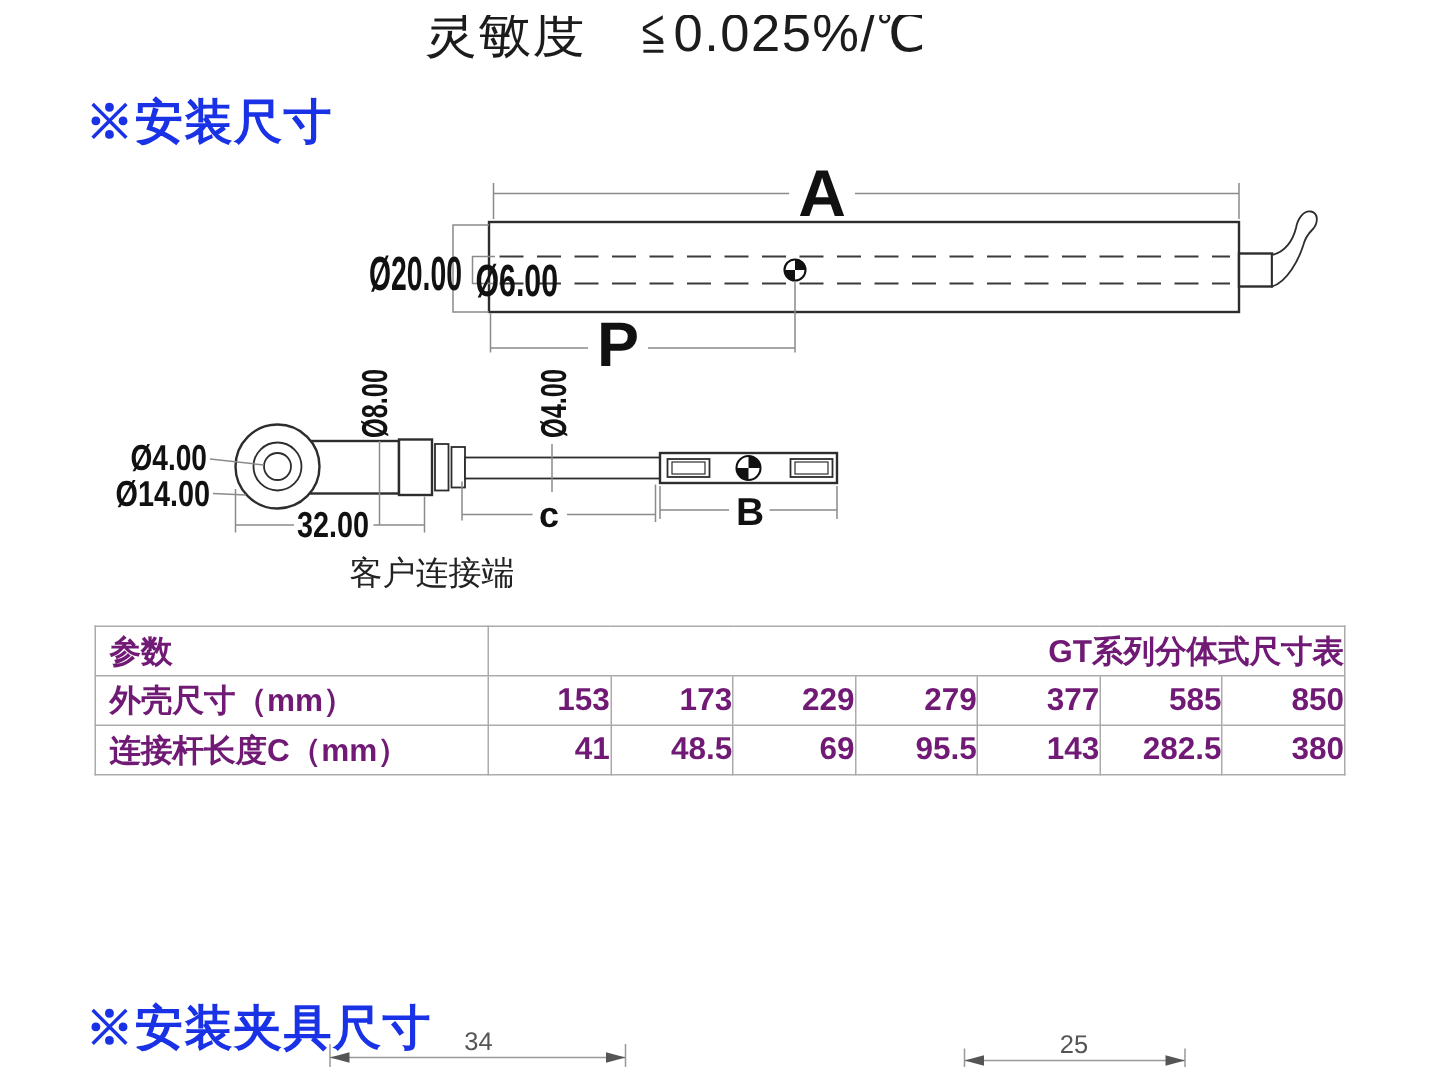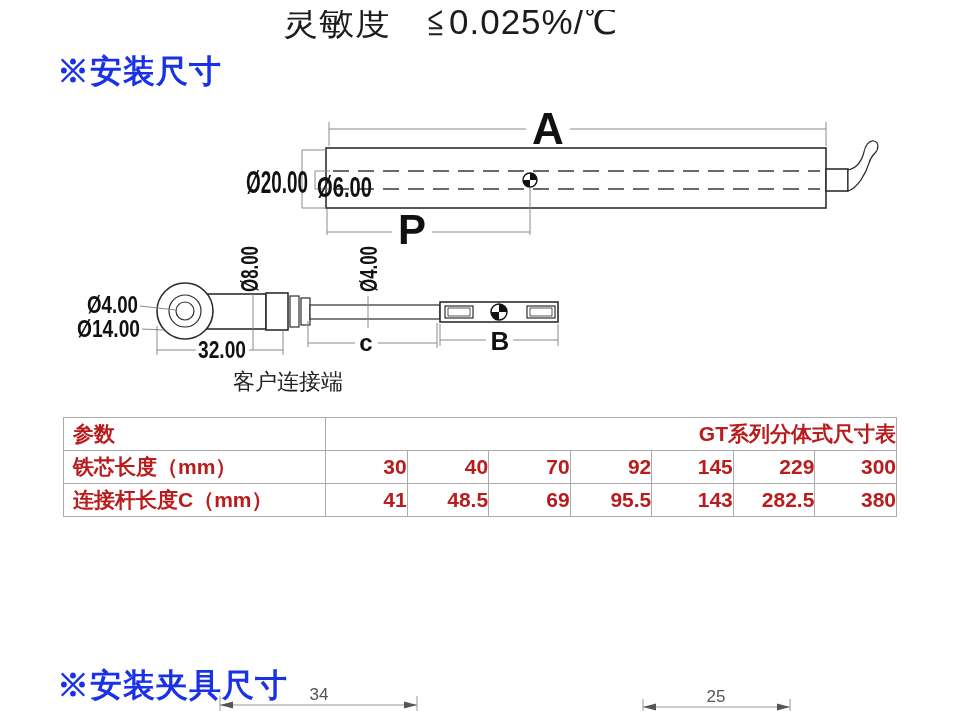--- a/index.html
+++ b/index.html
@@ -11,21 +11,21 @@
   }
   .top-clipped {
     position: absolute; top: -11px; left: 283px;
     font-size: 35px; color: #1c1c1c; letter-spacing: 1px; white-space: pre;
   }
   .section-heading {
     position: absolute; left: 57px;
     font-size: 32px; font-weight: bold; color: var(--accent);
     letter-spacing: 1px;
   }
-  #heading-install { top: 40px; }
+  #heading-install { top: 50px; }
   #heading-fixture { top: 654px; }
   svg { position: absolute; left: 0; overflow: visible; }
   #svg-drawings { top: 0; }
   #svg-fixtures { top: 670px; }
   svg text { fill: #111; }
   .cad-big { font-size: 44px; font-weight: 600; }
   .cad-mid { font-size: 42px; font-weight: 600; }
   .cad-dim { font-size: 26px; font-weight: bold; }
   .cad-small { font-size: 24px; font-weight: bold; }
   .cad-cap { font-size: 22px; fill: #222; }
@@ -33,21 +33,21 @@
   .outline { fill: #ffffff; stroke: #2d2d2d; stroke-width: 1.6; }
   .thin-outline { fill: #ffffff; stroke: #2d2d2d; stroke-width: 1.2; }
   .dimline { stroke: #8a8a8a; stroke-width: 1; fill: none; }
   .fxline { stroke: #999; stroke-width: 1; fill: none; }
   .fxarrow { fill: #555; stroke: none; }
   .dashline { stroke: #3a3a3a; stroke-width: 1.3; stroke-dasharray: 16 9; fill: none; }
 
   #dims-table {
     position: absolute; left: 63px; top: 407px; width: 834px;
     border-collapse: collapse; table-layout: fixed;
-    font-size: 21px; font-weight: bold; color: #b91c1c;
+    font-size: 21px; font-weight: bold; color: #701a75;
   }
   #dims-table td {
     border: 1px solid #ababab; height: 33px;
     text-align: right; vertical-align: middle; padding: 0;
   }
   #dims-table td.lbl { text-align: left; padding-left: 9px; }
   #dims-table col.c-label { width: 262px; }
 </style>
 </head>
 <body>
@@ -160,28 +160,28 @@
         <col>
         <col>
         <col>
     </colgroup>
     <tbody>
         <tr>
       <td class="lbl">参数</td>
       <td colspan="7">GT系列分体式尺寸表</td>
     </tr>
     <tr>
-      <td class="lbl">铁芯长度（mm）</td>
-      <td>30</td>
-      <td>40</td>
-      <td>70</td>
-      <td>92</td>
-      <td>145</td>
+      <td class="lbl">外壳尺寸（mm）</td>
+      <td>153</td>
+      <td>173</td>
       <td>229</td>
-      <td>300</td>
+      <td>279</td>
+      <td>377</td>
+      <td>585</td>
+      <td>850</td>
     </tr>
     <tr>
       <td class="lbl">连接杆长度C（mm）</td>
       <td>41</td>
       <td>48.5</td>
       <td>69</td>
       <td>95.5</td>
       <td>143</td>
       <td>282.5</td>
       <td>380</td>

